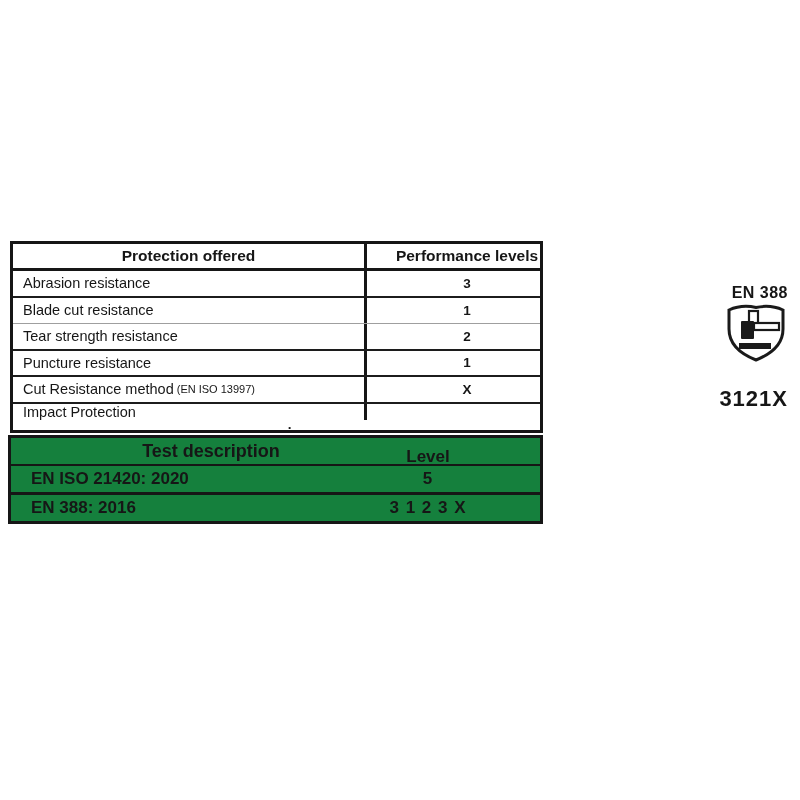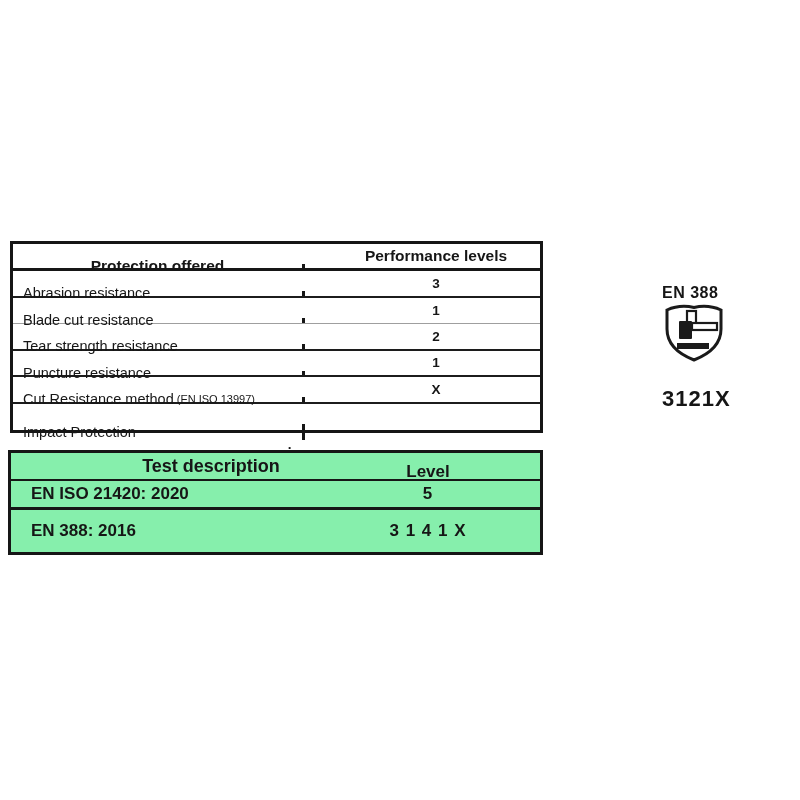--- a/index.html
+++ b/index.html
@@ -23,65 +23,65 @@
     font-weight:bold; font-size:15.5px;
   }
   .ptable .row {
     display:flex; height:26.5px; box-sizing:border-box;
     border-bottom:2px solid #1c1c1c;
     font-size:14.5px;
   }
   .ptable .row.light { border-bottom:1.5px solid #9f9f9f; }
   .ptable .row:last-child { border-bottom:none;flex-direction:column; }
   .cell-l {
-    width:292px; box-sizing:border-box;
+    width:354px; box-sizing:border-box;
     border-right:3px solid #161616;
-    display:flex; align-items:center; padding-left:10px;margin-top:20px;
+    display:flex; align-items:center; padding-left:10px;
   }
   .cell-r {
     flex:1; display:flex; align-items:center; justify-content:center;padding-left:27px;
   }
   .hdr .cell-l { justify-content:center; padding-left:0; }
   .ptable .row .cell-r { font-size:13.5px; font-weight:600; }
   .note { font-size:11px; margin-left:3px; letter-spacing:0; white-space:nowrap; }
 
   
   .ttable {
-    position:absolute; left:8px; top:450px; width:535px;
-    border:3px solid #161616; box-sizing:border-box; background:#86efac;
+    position:absolute; left:8px; top:435px; width:535px;
+    border:3px solid #161616; box-sizing:border-box; background:#15803d;
   }
   .ttable .hdr {
     display:flex; height:28px; box-sizing:border-box;
     border-bottom:2.5px solid #161616;
     font-weight:bold; font-size:18px;
   }
   .ttable .hdr .tcell-l {
     width:305px; box-sizing:border-box; display:flex; align-items:center;
     justify-content:center; padding-left:95px;
   }
   .ttable .hdr .tcell-r {
     flex:1; display:flex; align-items:center; justify-content:center; font-size:17px;margin-top:12px;
   }
   .ttable .trow {
     display:flex; height:29px; box-sizing:border-box;
     border-bottom:3px solid #161616;
     font-size:17px; font-weight:bold;
   }
-  .ttable .trow:last-child { border-bottom:none; height:42px;border-radius:9px; }
+  .ttable .trow:last-child { border-bottom:none; height:26px;border-radius:9px; }
   .ttable .trow .tcell-l {
     width:305px; box-sizing:border-box; display:flex; align-items:center; padding-left:20px;
   }
   .ttable .trow .tcell-r {
     flex:1; display:flex; align-items:center; justify-content:center; letter-spacing:1px;
   }
 
   
   .badge {
-    position:absolute; left:662px; top:284px; width:92px;
-    display:flex; flex-direction:column; align-items:flex-start;
+    position:absolute; left:696px; top:284px; width:92px;
+    display:flex; flex-direction:column; align-items:flex-end;
   }
   .badge-standard {
     font-size:16px; font-weight:bold; letter-spacing:0.5px; line-height:17px;
   }
   .badge-shield { margin-top:2px; }
   .badge-rating {
     font-size:22px; font-weight:bold; letter-spacing:1px; margin-top:21px; line-height:22px;
   }
 </style>
 </head>
@@ -138,21 +138,21 @@
     <div class="hdr">
       <div class="tcell-l">Test description</div>
       <div class="tcell-r">Level</div>
     </div>
     <div class="trow">
       <div class="tcell-l">EN ISO 21420: 2020</div>
       <div class="tcell-r">5</div>
     </div>
     <div class="trow">
       <div class="tcell-l">EN 388: 2016</div>
-      <div class="tcell-r">3 1 4 1 X</div>
+      <div class="tcell-r">3 1 2 3 X</div>
     </div>
   </div>
 
   <div class="badge">
     <div class="badge-standard">EN 388</div>
     <div class="badge-shield">
       <svg width="64" height="60" viewBox="0 0 64 60" xmlns="http://www.w3.org/2000/svg">
 
         <path d="M 5,7 C 14,3 23,2.5 32,4.5 C 41,2.5 50,3 59,7 L 59,26 C 59,40.5 48.5,50.5 32,57 C 15.5,50.5 5,40.5 5,26 Z" fill="none" stroke="#1a1a1a" stroke-width="3"></path>
 

